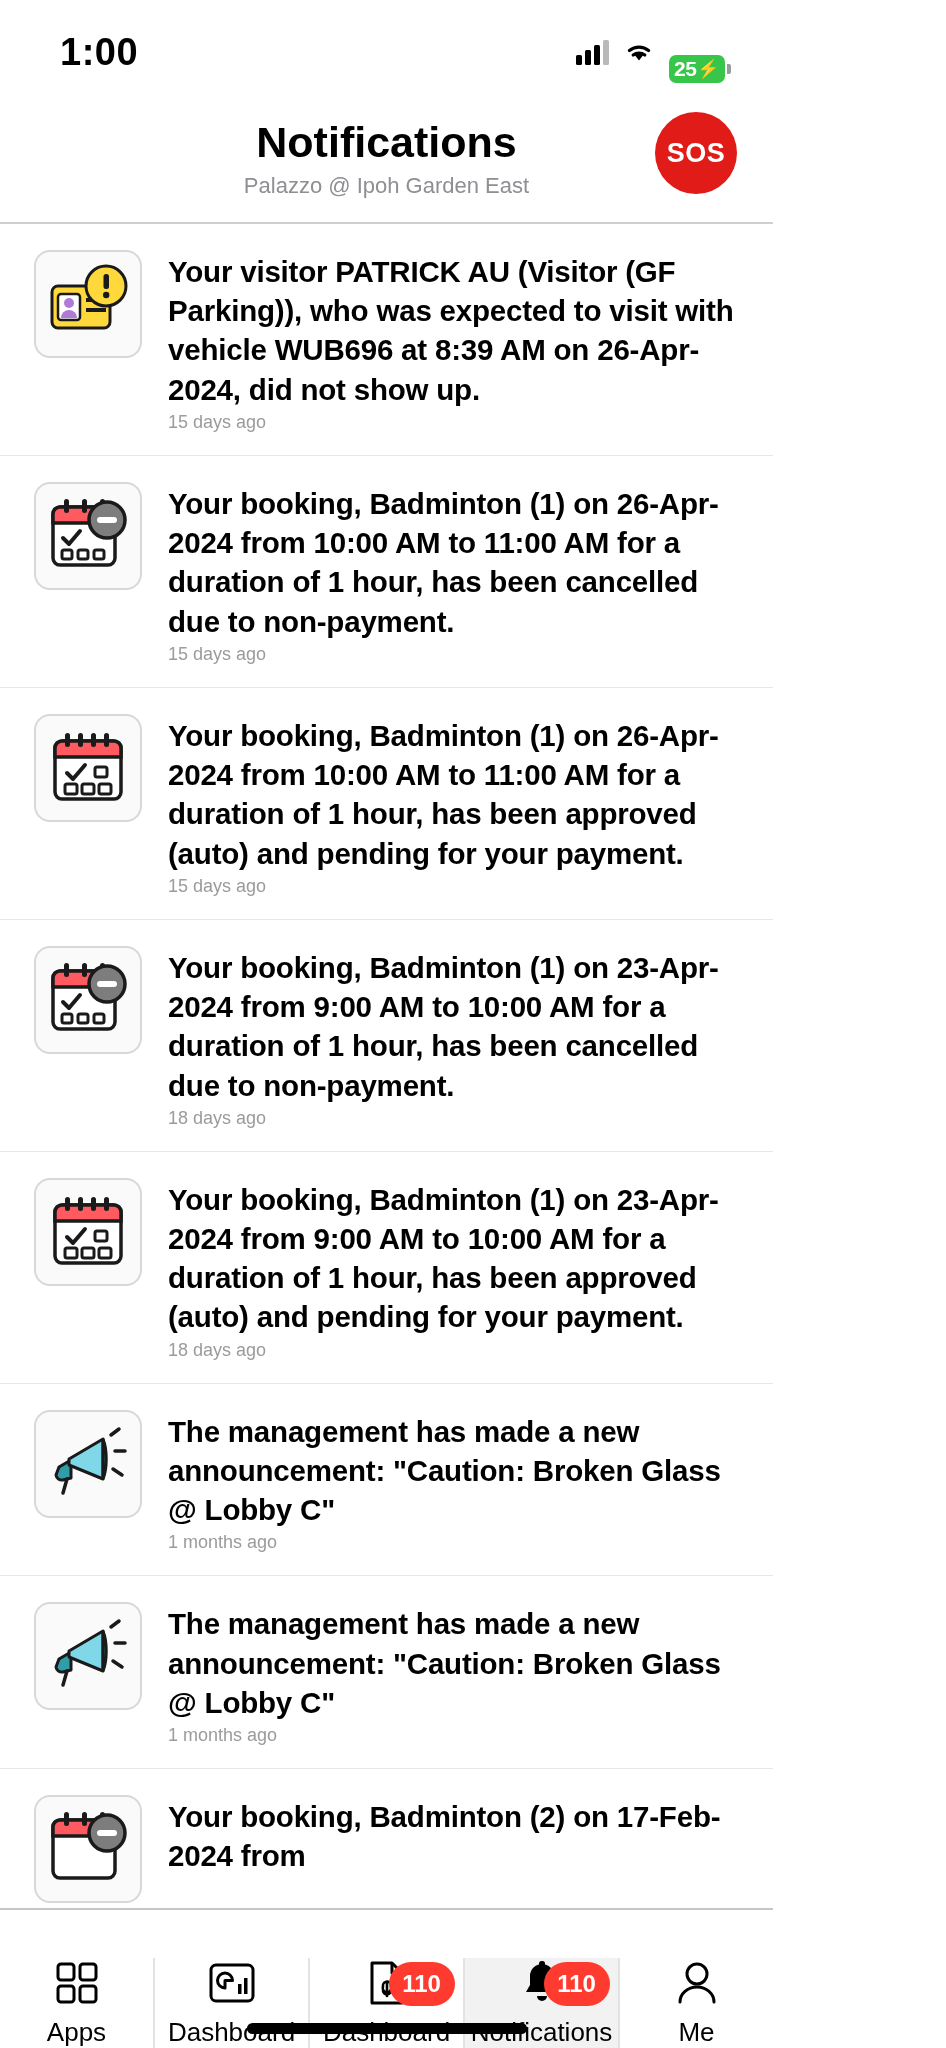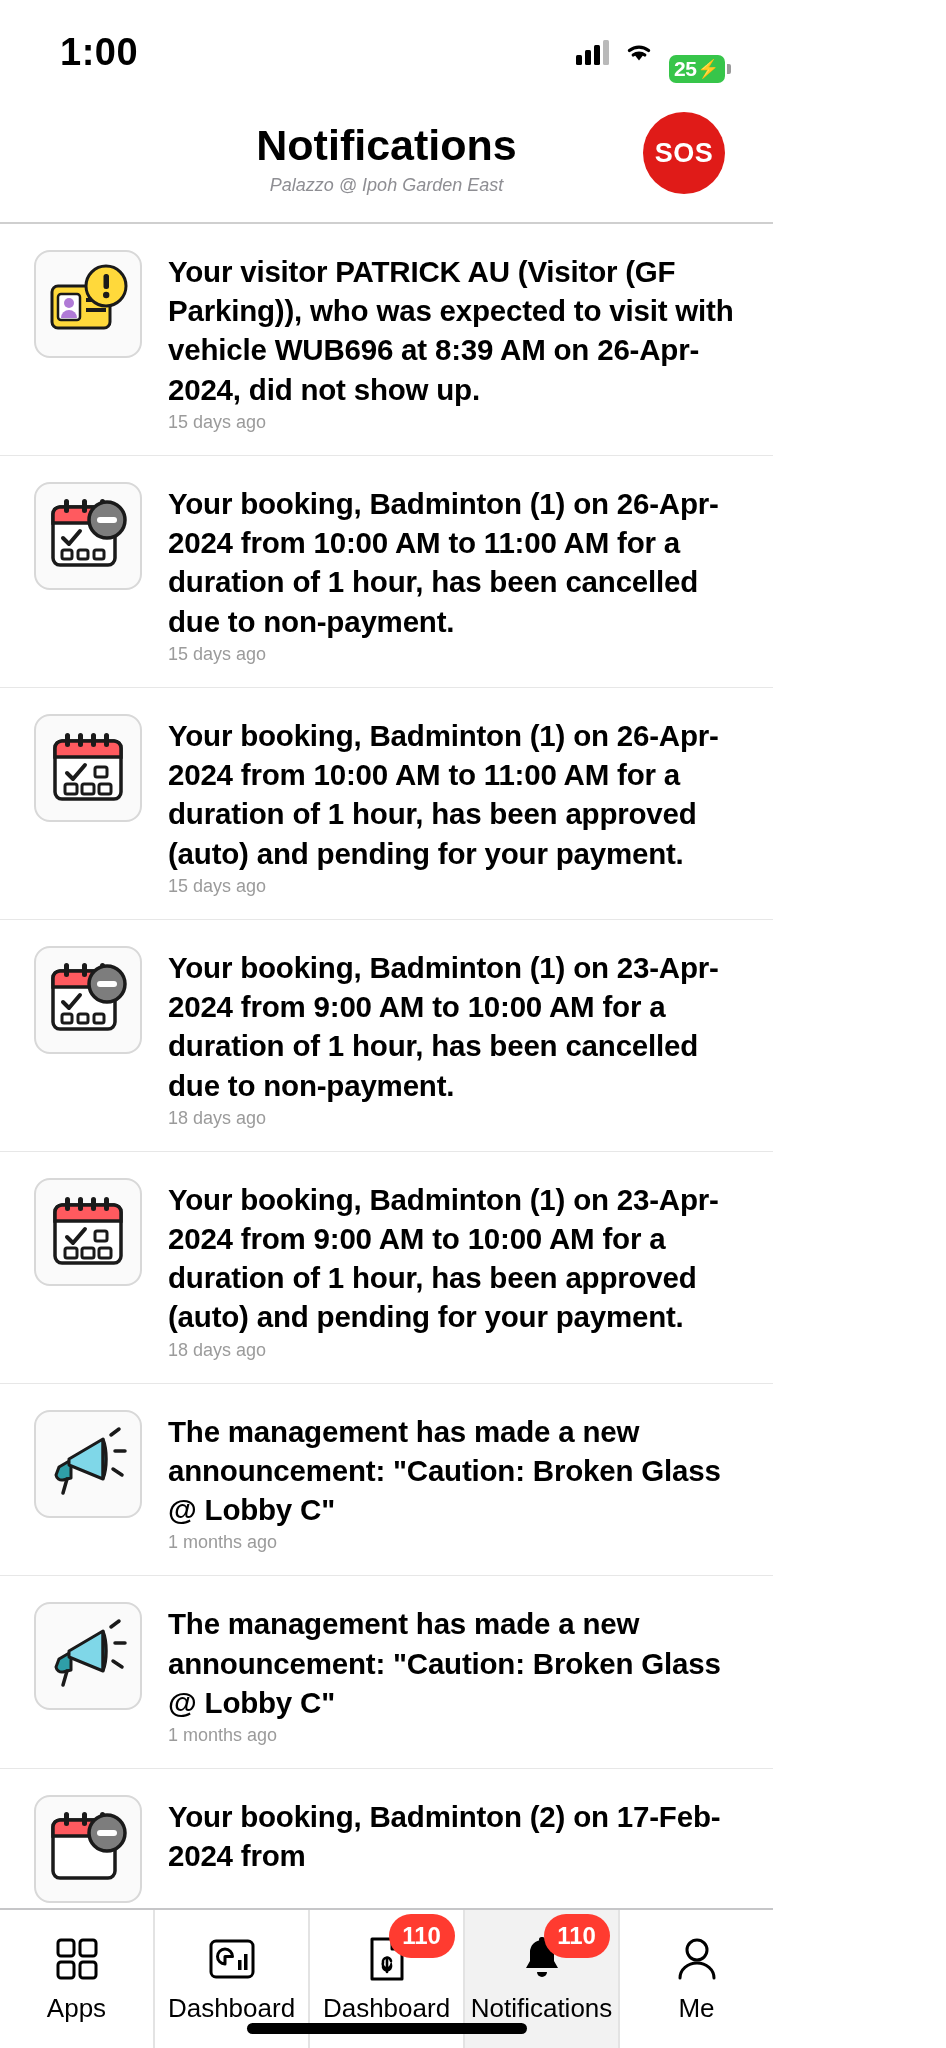--- a/index.html
+++ b/index.html
@@ -97,28 +97,27 @@
     border-bottom: 2px solid #cfcfcf;
     padding-bottom: 8px;
   }
   .header-title {
     font-size: 43px;
     font-weight: bold;
     color: #000;
     line-height: 1.1;
   }
   .header-subtitle {
-    font-size: 18px;
+    font-size: 22px;
     color: #8e8e93;
     margin-top: 6px;
-    font-style: italic;
   }
   .sos-button {
     position: absolute;
-    right: 48px;
+    right: 36px;
     top: 8px;
     width: 82px;
     height: 82px;
     border-radius: 50%;
     background: #e01b18;
     color: #fff;
     font-size: 27px;
     font-weight: bold;
     display: flex;
     align-items: center;
@@ -179,20 +178,21 @@
   }
   .tab {
     flex: 1 1 0;
     display: flex;
     flex-direction: column;
     align-items: center;
     justify-content: center;
     gap: 10px;
     position: relative;
     border-right: 2px solid #e3e3e3;
+    margin-top: 48px;
   }
   .tab:last-child { border-right: none; }
   .tab.active { background: #f2f2f2; }
   .tab-label {
     font-size: 26px;
     color: #000;
   }
   .tab-icon { height: 48px; display: flex; align-items: center; justify-content: center; }
   .badge {
     position: absolute;

